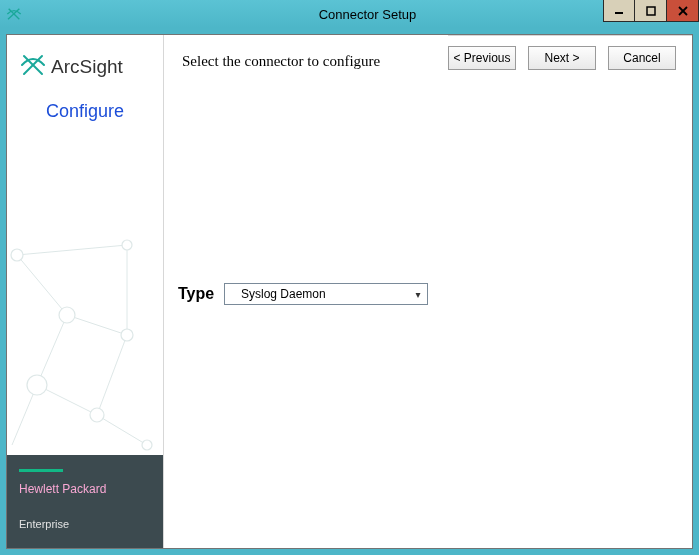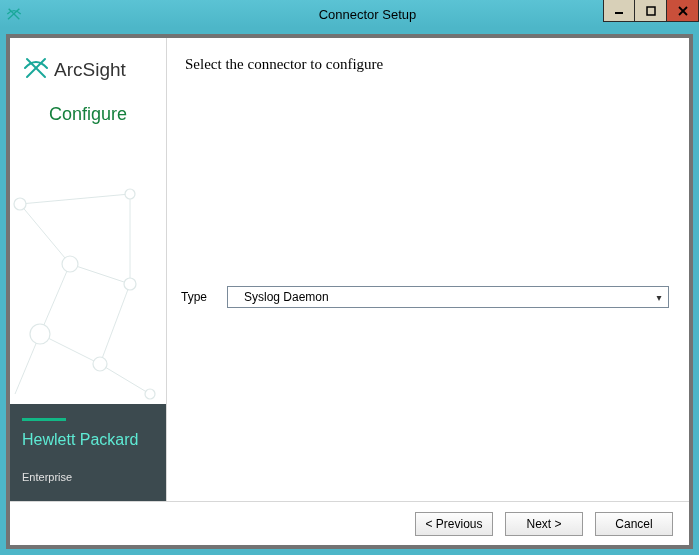--- a/index.html
+++ b/index.html
@@ -70,23 +70,23 @@
   .client {
     flex: 1;
     background: #4db6c8;
     padding: 6px;
     display: flex;
     flex-direction: column;
   }
   .content-frame {
     flex: 1;
     background: #fff;
-    border: 4px solid #737373;
-    display: flex;
-    flex-direction: column;
+    border: 1px solid #737373;
+    display: flex;
+    flex-direction: row;
   }
   .main-row {
     flex: 1;
     display: flex;
     min-height: 0;
   }
   .sidebar {
     width: 156px;
     display: flex;
     flex-direction: column;
@@ -103,21 +103,21 @@
     color: #1aa89a;
   }
   .brand .brandtext {
     font-size: 19px;
     color: #333;
     font-weight: 500;
   }
   .subtitle {
     text-align: center;
     font-size: 18px;
-    color: #15803d;
+    color: #1d4ed8;
     margin-top: 14px;
     font-weight: 400;
   }
   .network-art {
     flex: 1;
     position: relative;
     overflow: hidden;
   }
   .network-art svg {
     position: absolute;
@@ -131,21 +131,21 @@
     background: #3c4a4f;
     color: #fff;
     padding: 14px 12px 18px 12px;
   }
   .hp-bar {
     width: 44px;
     height: 3px;
     background: #12b886;
     margin-bottom: 10px;
   }
-  .hp-footer .hp1 { font-size: 16px; color: #5eead4; }
+  .hp-footer .hp1 { font-size: 12px; color: #f9a8d4; }
   .hp-footer .hp2 { font-size: 11px; color: #e2e2e2; margin-top: 22px; }
 
   .main {
     flex: 1;
     border-left: 1px solid #d7d7d7;
     padding: 18px 20px 10px 18px;
     position: relative;
     font-size: 13px;
     color: #000;
   }
@@ -156,22 +156,22 @@
   .form-row {
     position: absolute;
     top: 248px;
     left: 10px;
     right: 20px;
     display: flex;
     align-items: center;
     gap: 10px;
   }
   .form-label {
-    font-weight: normal;
-    font-size: 12px;
+    font-weight: bold;
+    font-size: 16px;
     font-family: Arial, sans-serif;
     width: 40px;
     text-align: left;
     padding-left: 4px;
   }
   .select-wrap {
     flex: 1;
     position: relative;
   }
   .select {
@@ -203,21 +203,21 @@
     height: 44px;
     background: #fff;
     border-top: 1px solid #d7d7d7;
     display: flex;
     justify-content: flex-end;
     align-items: center;
     gap: 12px;
     padding-right: 16px;
   }
   .btn {
-    width: 78px;
+    width: 68px;
     height: 24px;
     background: linear-gradient(#fdfdfd, #e9e9e9);
     border: 1px solid #9a9a9a;
     font-size: 12px;
     font-family: "Segoe UI", Tahoma, sans-serif;
     cursor: pointer;
   }
 </style>
 </head>
 <body>

